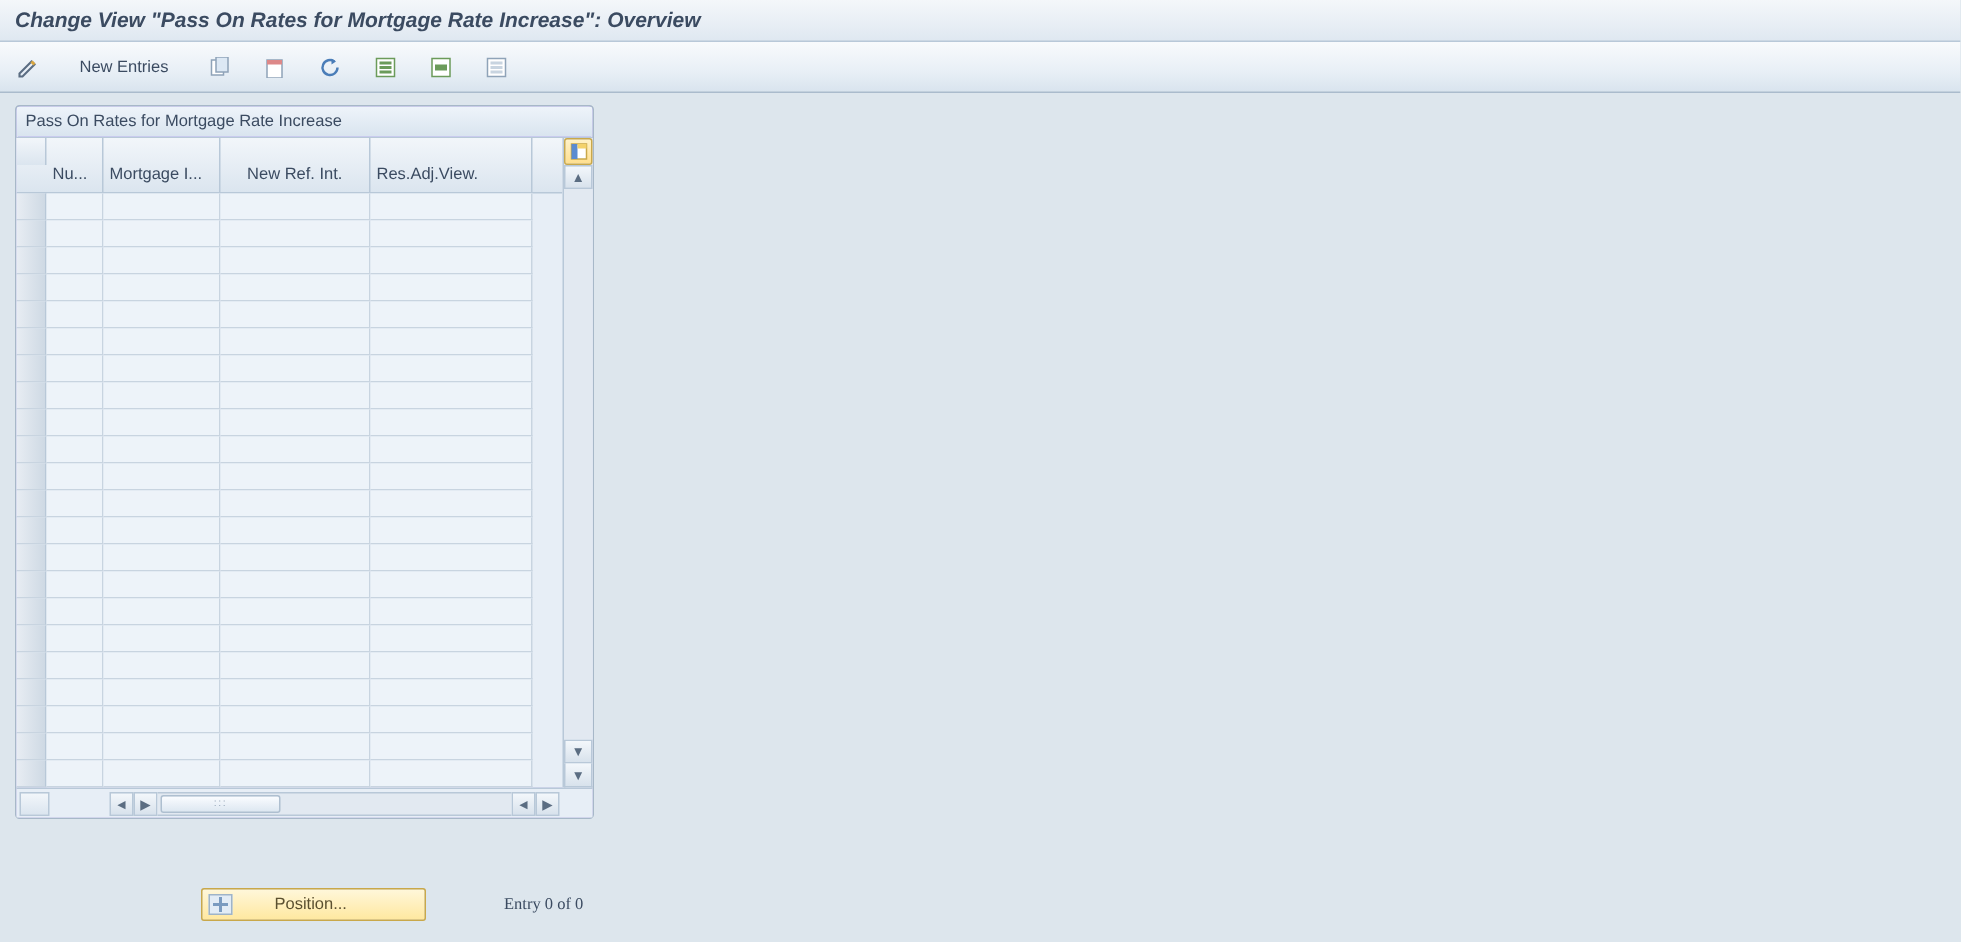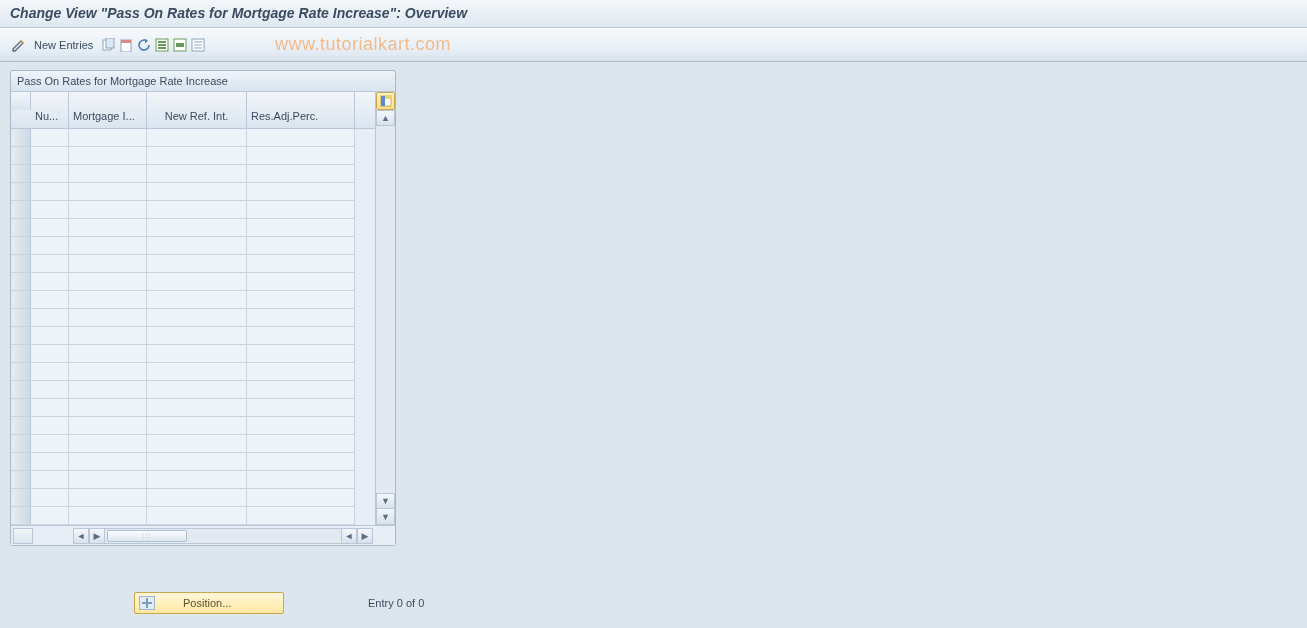--- a/index.html
+++ b/index.html
@@ -21,21 +21,21 @@
     font-style: italic;
     font-size: 14px;
   }
   .toolbar {
     height: 34px;
     background: linear-gradient(#f8fafc, #e8eff6 60%, #d9e4ee);
     border-bottom: 1px solid #aabbcc;
     display: flex;
     align-items: center;
     padding: 0 10px;
-    gap: 0;
+    gap: 19px;
     position: relative;
   }
   .tb-btn {
     width: 18px; height: 18px;
     display: inline-flex; align-items: center; justify-content: center;
     cursor: pointer;
     border-radius: 2px;
   }
   .tb-text-btn {
     padding: 2px 6px;
@@ -192,21 +192,21 @@
     cursor:pointer;
     display:flex;align-items:center;justify-content:center;
     color:#98a8ba;
     font-size:7px;
     letter-spacing:1px;
   }
   .bottom-bar {
     margin-top: 46px;
     display:flex;
     align-items:center;
-    gap: 84px;
+    gap: 52px;
     padding-left: 124px;
   }
   .position-btn {
     width: 150px;
     height: 22px;
     background: linear-gradient(#fff7da,#ffe8a0);
     border:1px solid #c9a84a;
     border-radius:2px;
     display:flex;
     align-items:center;
@@ -214,21 +214,21 @@
     color:#5b5030;
     padding: 0 4px;
   }
   .position-btn .p-icon {
     width: 16px; height: 14px;
     background:#e2ecf6;
     border:1px solid #9fb4c8;
     margin-right: 28px;
     display:flex;align-items:center;justify-content:center;
   }
-  .entry-text { color:#3b4b61; }
+  .entry-text { color:#3b4b61;font-family:Liberation Serif, serif; }
   svg { display:block; }
 </style>
 </head>
 <body>
 
 <div class="titlebar">
   <span>Change View "Pass On Rates for Mortgage Rate Increase": Overview</span>
 </div>
 
 <div class="toolbar">
@@ -272,34 +272,33 @@
       </svg>
   </span>
   <span class="tb-btn">
     <svg width="14" height="14">
         <rect x="1" y="1" width="12" height="12" fill="#fff" stroke="#8fa3b8"></rect>
         <rect x="3" y="3" width="8" height="2" fill="#c8d4e0"></rect>
         <rect x="3" y="6" width="8" height="2" fill="#c8d4e0"></rect>
         <rect x="3" y="9" width="8" height="2" fill="#c8d4e0"></rect>
       </svg>
   </span>
-  <span class="watermark">www.tutorialkart.com</span>
 </div>
 
 <div class="content">
   <div class="table-panel">
     <div class="table-title">Pass On Rates for Mortgage Rate Increase</div>
     <div class="grid-area">
       <div class="grid-main">
         <div class="grid-header">
           <div class="gh-sel"></div>
           <div class="gh-col c1">Nu...</div>
           <div class="gh-col c2">Mortgage I...</div>
           <div class="gh-col c3">New Ref. Int.</div>
-          <div class="gh-col c4">Res.Adj.Perc.</div>
+          <div class="gh-col c4">Res.Adj.View.</div>
         </div>
         <div class="grid-rows" id="grid-rows">
             <div class="gr">
               <div class="gr-sel"></div>
               <div class="gr-cell c1"></div>
               <div class="gr-cell c2"></div>
               <div class="gr-cell c3"></div>
               <div class="gr-cell c4"></div>
             </div>
             <div class="gr">

